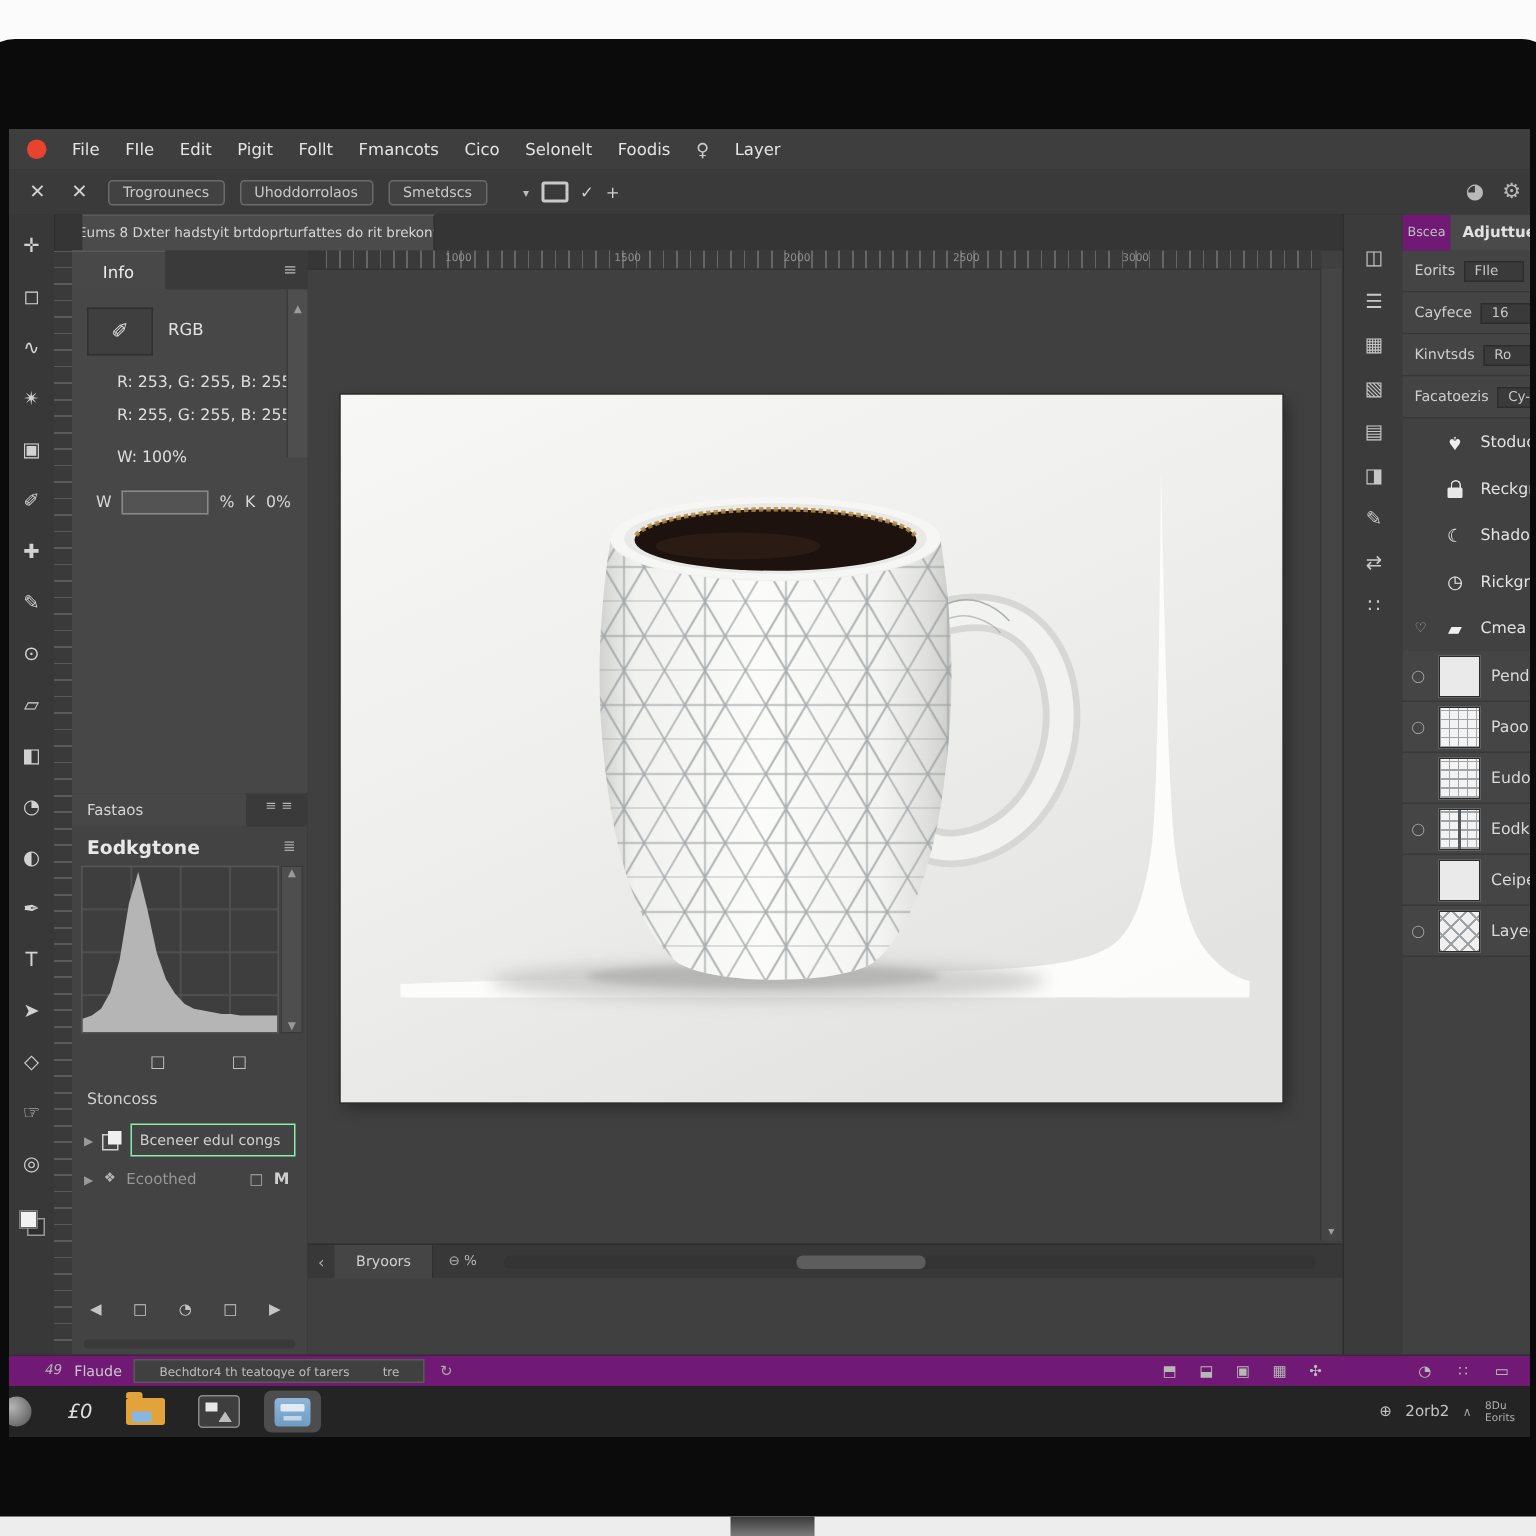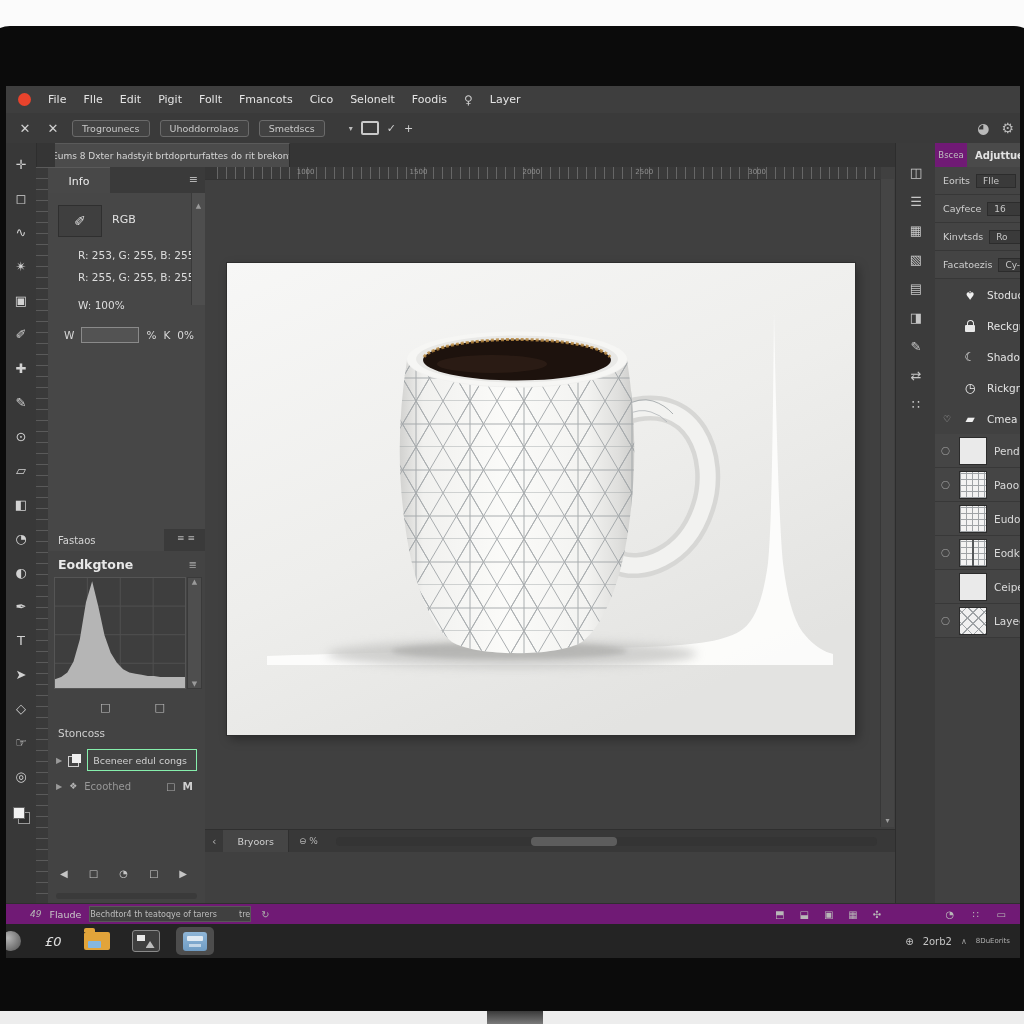--- a/index.html
+++ b/index.html
@@ -148,21 +148,21 @@
   .thumb.grid2{background-color:#f3f3f3;background-image:linear-gradient(90deg,transparent 12px,#55585a 12px,#55585a 14px,transparent 14px),repeating-linear-gradient(0deg,#9fa3a6 0 1px,transparent 1px 6px),repeating-linear-gradient(90deg,#9fa3a6 0 1px,transparent 1px 6px)}
   .thumb.diag{background-color:#f0f0f0;background-image:repeating-linear-gradient(45deg,#9fa3a6 0 1px,transparent 1px 8px),repeating-linear-gradient(-45deg,#9fa3a6 0 1px,transparent 1px 8px)}
   .llabel{font-size:10.5px;color:#dadada;white-space:nowrap}
 
   
   .status-band{position:absolute;left:0;right:0;bottom:34px;height:20px;background:#701a75;border-top:1px solid #2f2f2f;
                display:flex;align-items:center;font-size:9px;color:#c9c9c9}
   .sb-token{margin-left:24px;color:#b5b5b5;font-style:italic}
   .sb-label{margin-left:8px;font-size:9.5px}
   .sb-box{margin-left:8px;width:160px;height:14px;border:1px solid #585858;background:#404040;display:flex;align-items:center;
-          padding:0 0;font-size:8px;color:#bdbdbd;overflow:hidden;white-space:nowrap}
+          padding:0 16px;font-size:8px;color:#bdbdbd;overflow:hidden;white-space:nowrap}
   .sb-msg{flex:1;overflow:hidden}
   .sb-suffix{margin-left:4px}
   .sb-refresh{margin-left:10px;color:#a8a8a8;font-size:10px}
   .sb-midicons{position:absolute;left:769px;display:flex;gap:15px}
   .sb-midicons span{font-size:10px;color:#b8b8b8}
   .sb-righticons{position:absolute;right:14px;display:flex;gap:18px}
   .sb-righticons span{font-size:10px;color:#b8b8b8}
 
   .taskbar{position:absolute;left:0;right:0;bottom:0;height:34px;background:#242424;display:flex;align-items:center}
   .tb-sphere{width:20px;height:20px;border-radius:50%;background:radial-gradient(circle at 35% 35%,#b5b5b5,#4f4f4f);margin-left:-5px;flex:0 0 auto}
@@ -172,21 +172,21 @@
   .tb-folder::after{content:"";position:absolute;left:4px;bottom:2px;width:13px;height:7px;background:#86b7e0;border-radius:1px}
   .tb-app{margin-left:22px;width:26px;height:20px;background:#3e3e3e;border:1px solid #8a8a8a;border-radius:3px;position:relative}
   .tb-app::before{content:"";position:absolute;left:4px;top:4px;width:8px;height:6px;background:#e8e8e8}
   .tb-app::after{content:"";position:absolute;right:4px;bottom:3px;width:9px;height:7px;background:#bdbdbd;clip-path:polygon(0 100%,50% 0,100% 100%)}
   .tb-active{margin-left:16px;width:38px;height:28px;background:#4d4d4d;border-radius:5px;display:flex;align-items:center;justify-content:center}
   .tb-blue{width:24px;height:19px;background:linear-gradient(#8fb6d8,#6f9cc4);border-radius:3px;position:relative}
   .tb-blue::before{content:"";position:absolute;left:4px;top:4px;right:4px;height:5px;background:rgba(255,255,255,.75);border-radius:1px}
   .tb-blue::after{content:"";position:absolute;left:6px;bottom:4px;width:12px;height:3px;background:rgba(255,255,255,.55)}
   .tb-right{position:absolute;right:10px;display:flex;align-items:center;gap:9px;color:#c5c5c5;font-size:10px}
   .tb-caret{font-size:8px;color:#9f9f9f}
-  .tb-stack{display:flex;flex-direction:row;font-size:7px;line-height:8.5px;color:#b0b0b0}
+  .tb-stack{display:flex;flex-direction:column;font-size:7px;line-height:8.5px;color:#b0b0b0}
 </style>
 </head>
 <body>
 
 <div class="page">
   <div class="bezel"></div>
   <div class="desk"></div>
   <div class="stand"></div>
 
   <div class="screen">

